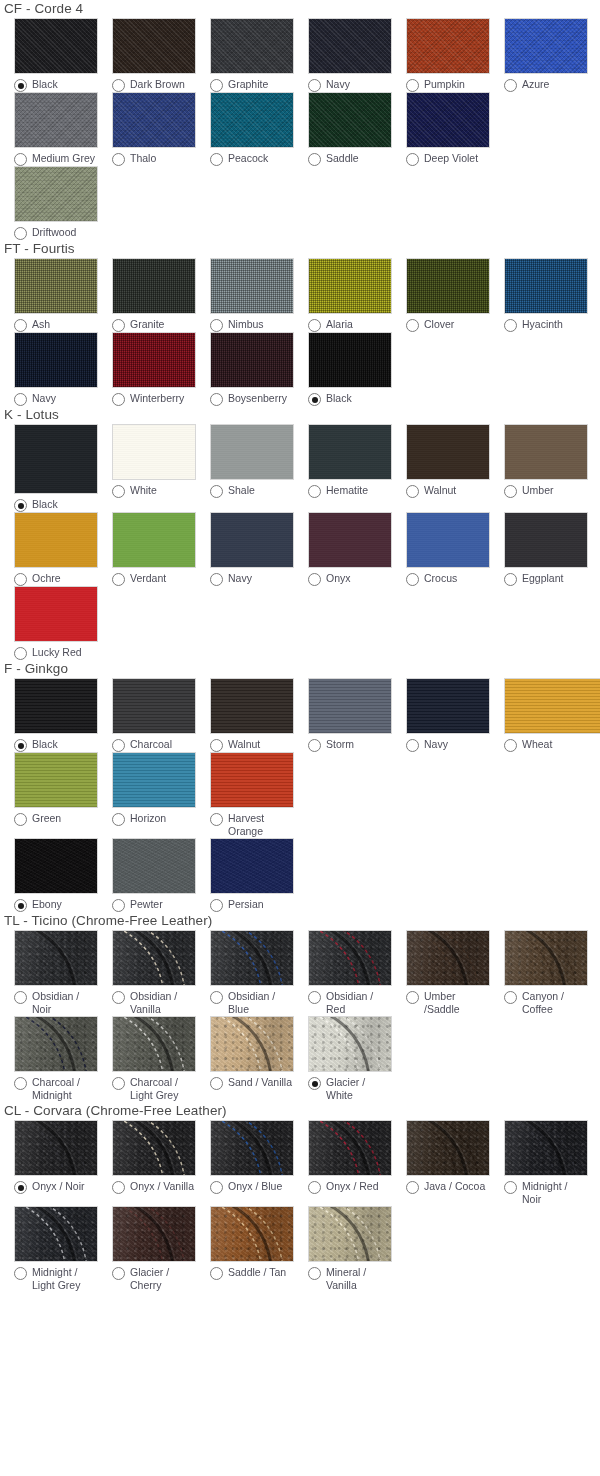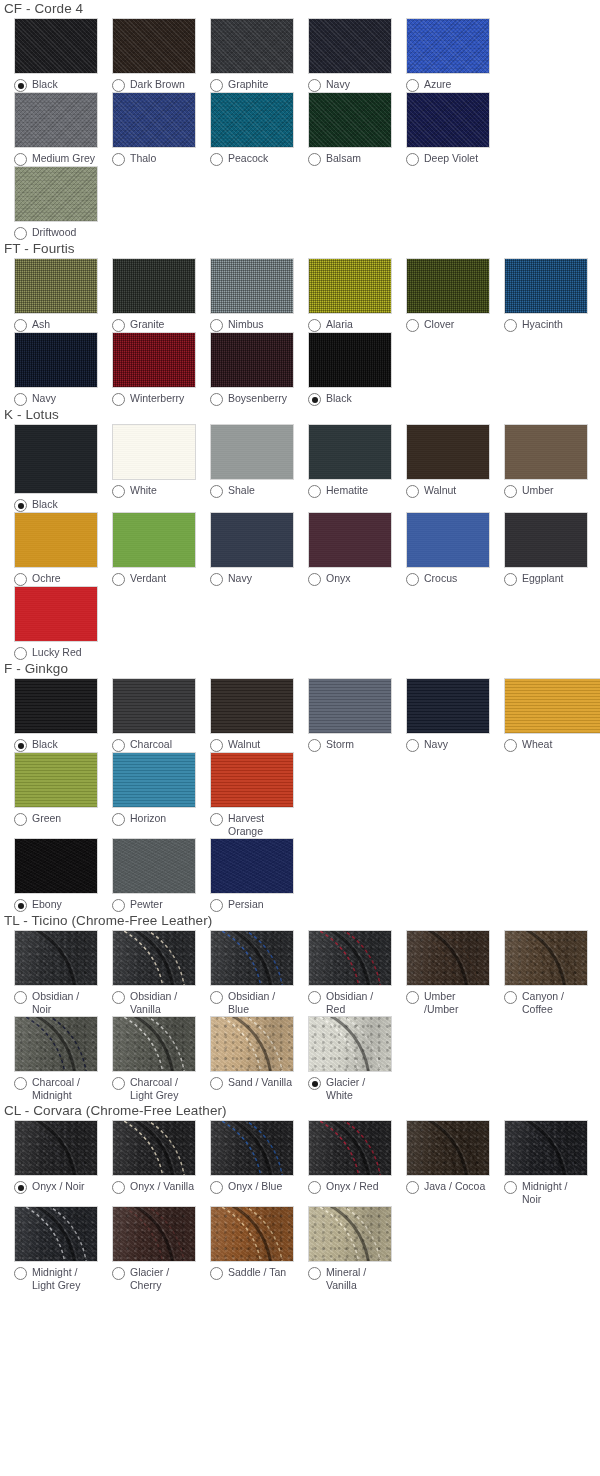--- a/index.html
+++ b/index.html
@@ -163,20 +163,29 @@
         <div class="cell tex-corde">
           <div class="swatch" style="background: rgb(33, 35, 47);">
             <div class="swatch-inner"></div>
           </div>
           <div class="opt">
             <span class="radio"></span>
             <span class="opt-label">Navy</span>
           </div>
         </div>
         <div class="cell tex-corde">
+          <div class="swatch" style="background: rgb(162, 58, 28);">
+            <div class="swatch-inner"></div>
+          </div>
+          <div class="opt">
+            <span class="radio"></span>
+            <span class="opt-label">Pumpkin</span>
+          </div>
+        </div>
+        <div class="cell tex-corde">
           <div class="swatch" style="background: rgb(47, 84, 191);">
             <div class="swatch-inner"></div>
           </div>
           <div class="opt">
             <span class="radio"></span>
             <span class="opt-label">Azure</span>
           </div>
         </div>
       </div>
       <div class="row">
@@ -206,21 +215,21 @@
             <span class="radio"></span>
             <span class="opt-label">Peacock</span>
           </div>
         </div>
         <div class="cell tex-corde">
           <div class="swatch" style="background: rgb(19, 49, 31);">
             <div class="swatch-inner"></div>
           </div>
           <div class="opt">
             <span class="radio"></span>
-            <span class="opt-label">Balsam</span>
+            <span class="opt-label">Saddle</span>
           </div>
         </div>
         <div class="cell tex-corde">
           <div class="swatch" style="background: rgb(22, 26, 75);">
             <div class="swatch-inner"></div>
           </div>
           <div class="opt">
             <span class="radio"></span>
             <span class="opt-label">Deep Violet</span>
           </div>
@@ -658,21 +667,21 @@
             <svg viewBox="0 0 84 56" preserveAspectRatio="none">
               <path d="M 10 -8 C 40 6, 58 28, 62 64" fill="none" stroke="rgba(0,0,0,0.45)" stroke-width="3"></path>
               <path d="M 13 -8 C 43 6, 61 28, 65 64" fill="none" stroke="rgba(255,255,255,0.10)" stroke-width="1.2"></path>
               <path d="M 0 -6 C 30 8, 48 30, 52 64" fill="none" stroke="#4a382b" stroke-width="1.5" stroke-dasharray="3.5 3"></path>
               <path d="M 22 -8 C 52 6, 70 28, 74 64" fill="none" stroke="#4a382b" stroke-width="1.5" stroke-dasharray="3.5 3"></path>
             </svg>
             <div class="panel-shade"></div>
           </div>
           <div class="opt">
             <span class="radio"></span>
-            <span class="opt-label">Umber /Umber</span>
+            <span class="opt-label">Umber /Saddle</span>
           </div>
         </div>
         <div class="cell tex-leather">
           <div class="swatch" style="background: rgb(83, 65, 47);">
             <div class="swatch-inner"></div>
             <div class="grain"></div>
             <svg viewBox="0 0 84 56" preserveAspectRatio="none">
               <path d="M 10 -8 C 40 6, 58 28, 62 64" fill="none" stroke="rgba(0,0,0,0.45)" stroke-width="3"></path>
               <path d="M 13 -8 C 43 6, 61 28, 65 64" fill="none" stroke="rgba(255,255,255,0.10)" stroke-width="1.2"></path>
               <path d="M 0 -6 C 30 8, 48 30, 52 64" fill="none" stroke="#3d2d1f" stroke-width="1.5" stroke-dasharray="3.5 3"></path>

